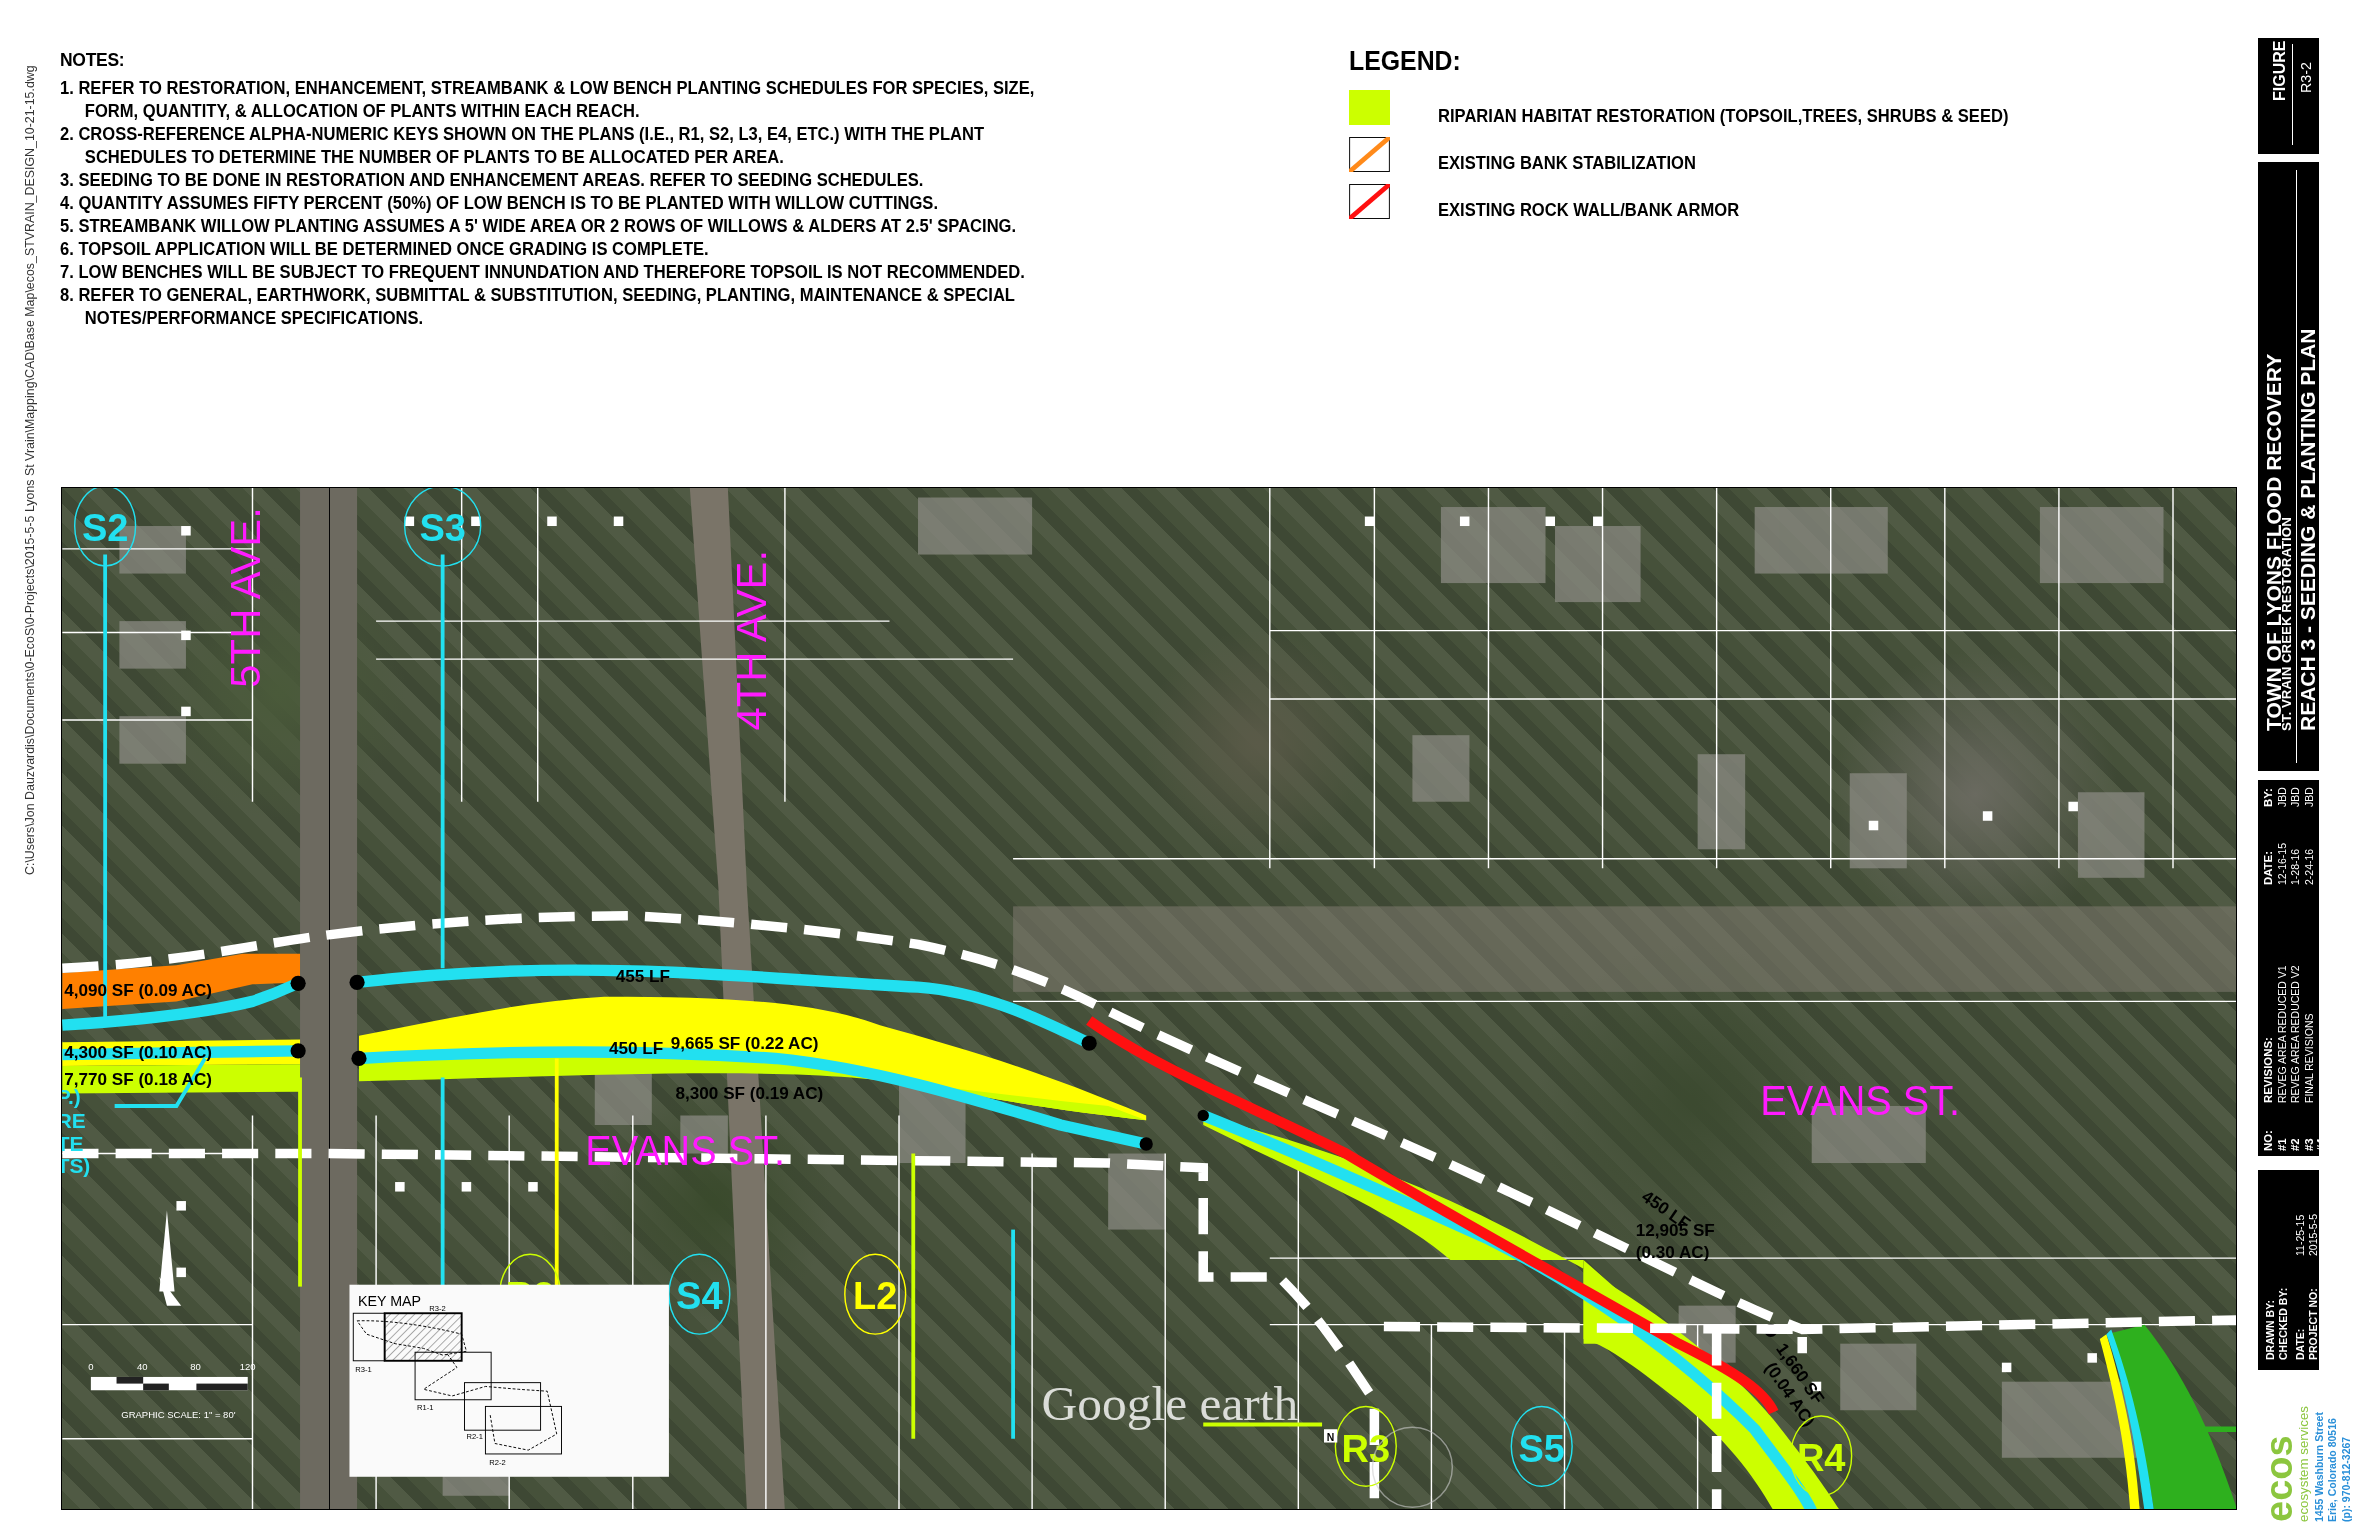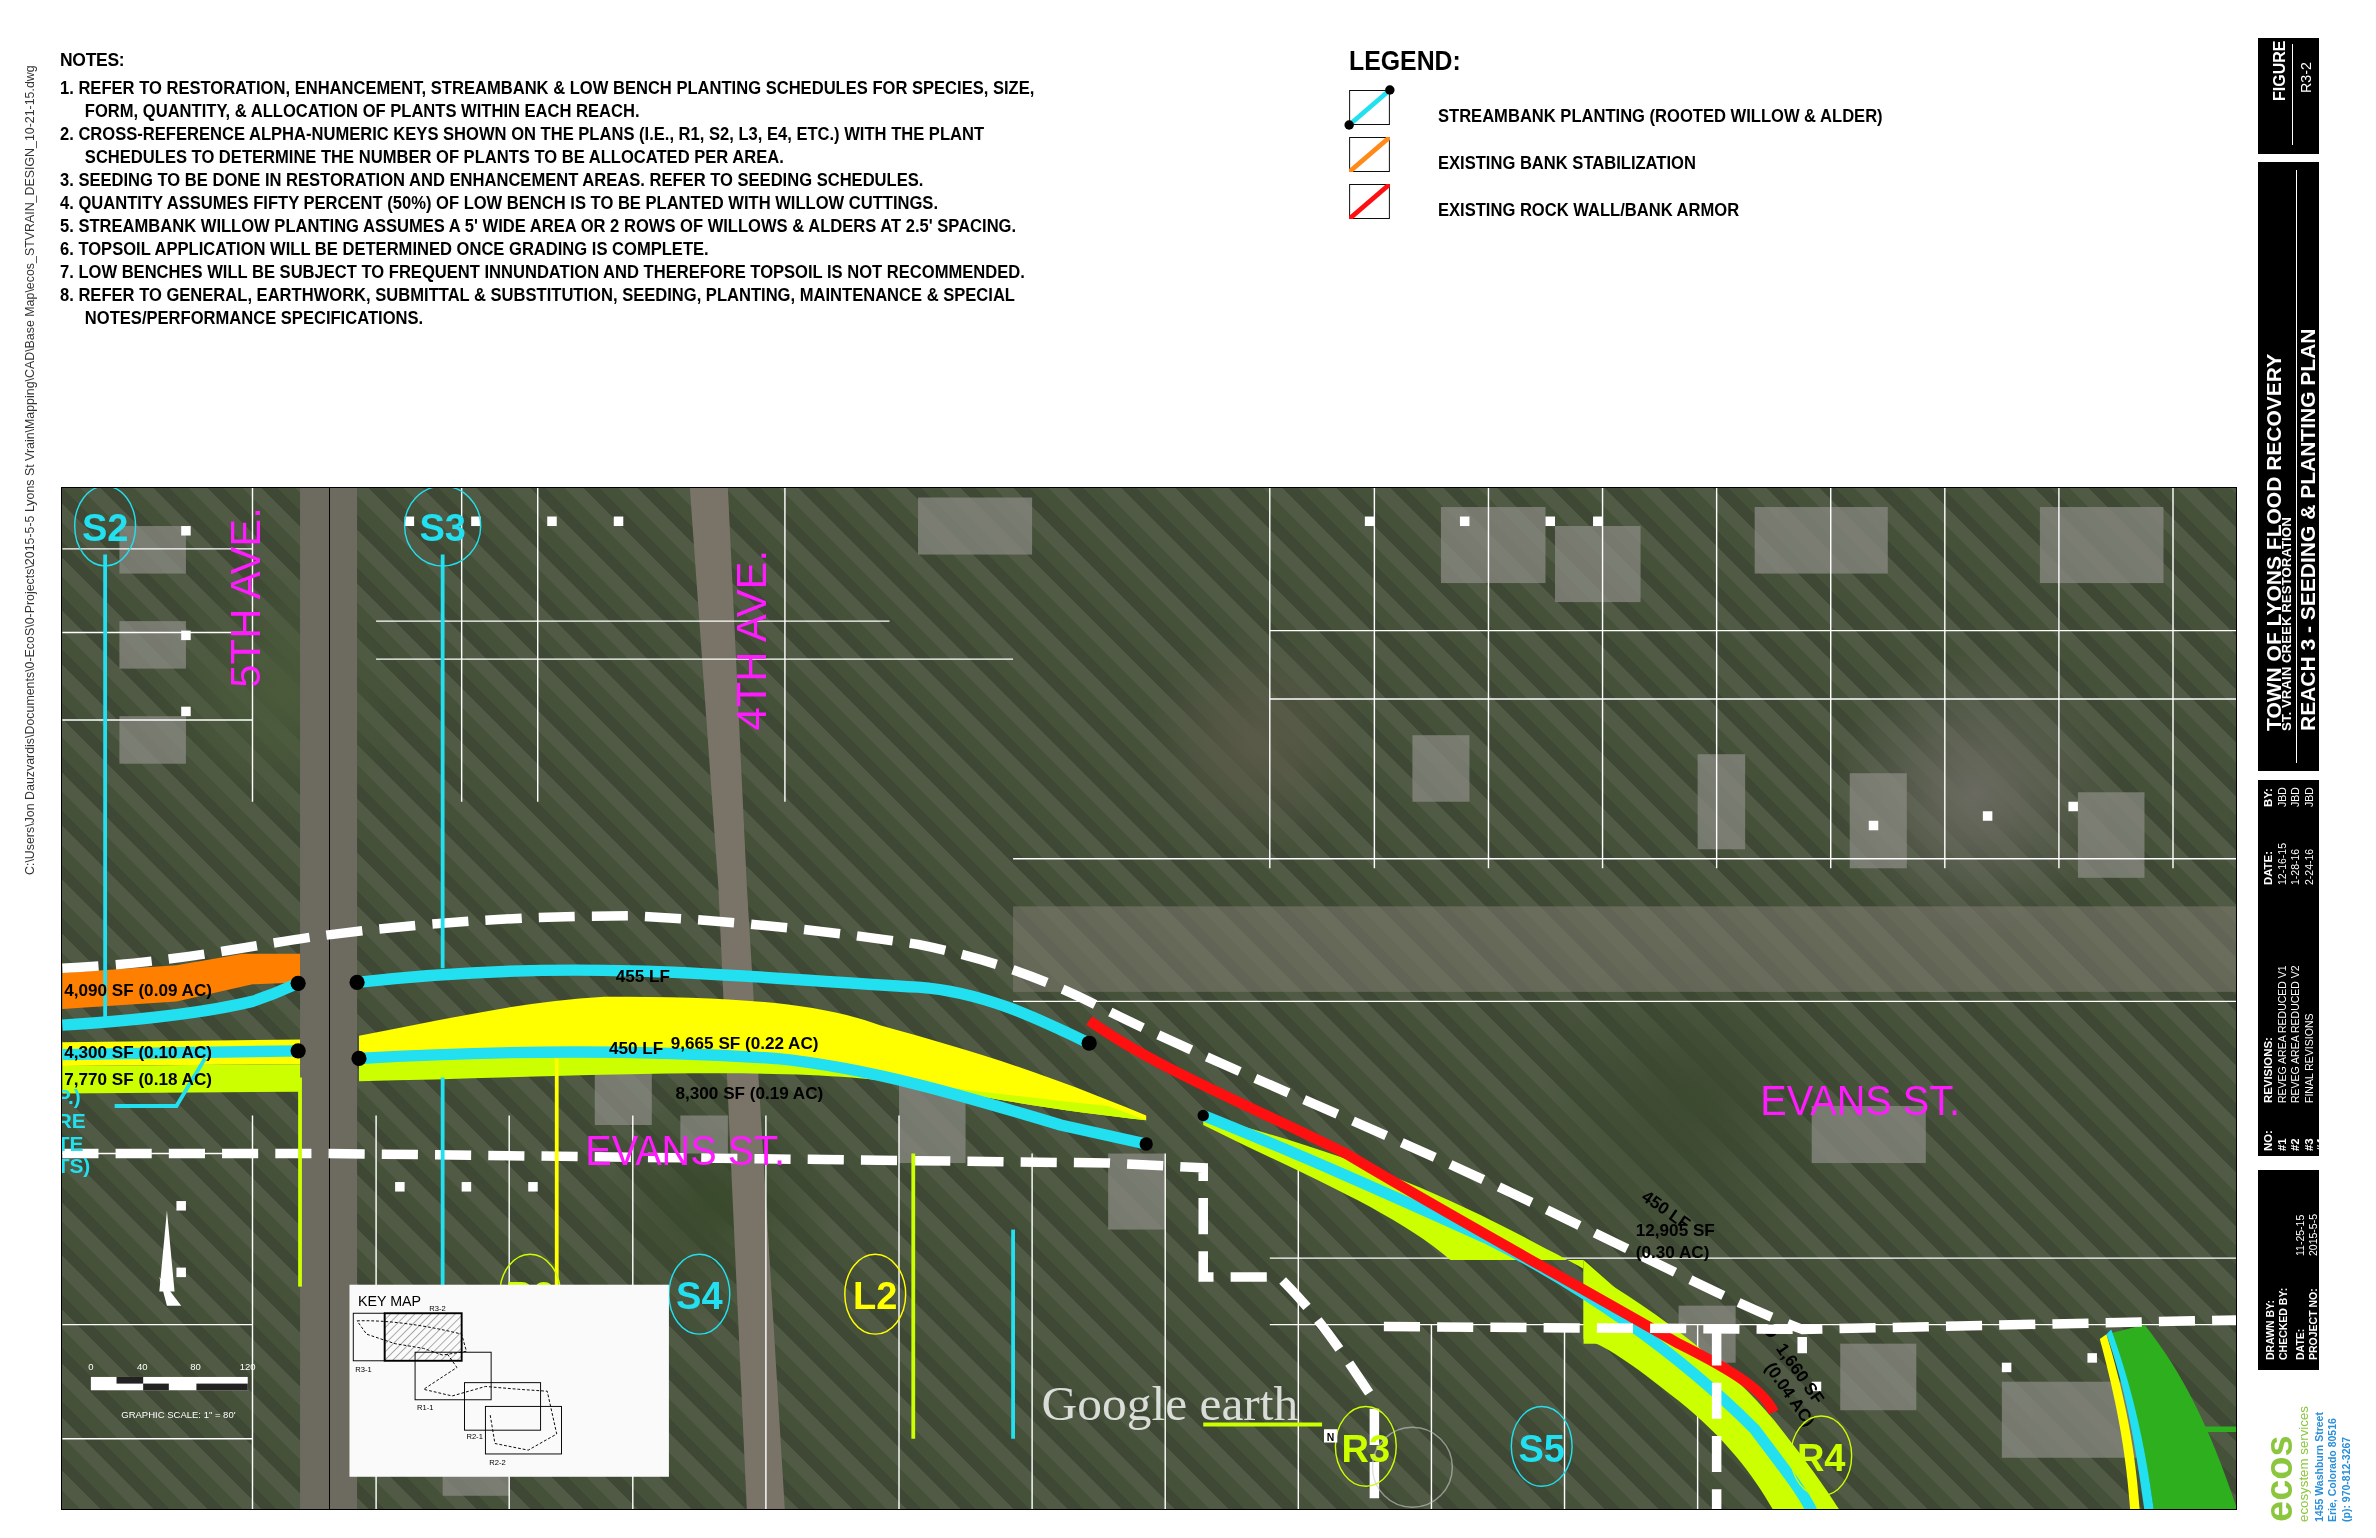--- a/index.html
+++ b/index.html
@@ -45,27 +45,22 @@
   <div class="note"><span>4. QUANTITY ASSUMES FIFTY PERCENT (50%) OF LOW BENCH IS TO BE PLANTED WITH WILLOW CUTTINGS.</span></div>
   <div class="note"><span>5. STREAMBANK WILLOW PLANTING ASSUMES A 5' WIDE AREA OR 2 ROWS OF WILLOWS &amp; ALDERS AT 2.5' SPACING.</span></div>
   <div class="note"><span>6. TOPSOIL APPLICATION WILL BE DETERMINED ONCE GRADING IS COMPLETE.</span></div>
   <div class="note"><span>7. LOW BENCHES WILL BE SUBJECT TO FREQUENT INNUNDATION AND THEREFORE TOPSOIL IS NOT RECOMMENDED.</span></div>
   <div class="note"><span>8. REFER TO GENERAL, EARTHWORK, SUBMITTAL &amp; SUBSTITUTION, SEEDING, PLANTING, MAINTENANCE &amp; SPECIAL</span><span class="cont">NOTES/PERFORMANCE SPECIFICATIONS.</span></div>
 </div>
 
 <div class="legend">
   <div class="legend-title">LEGEND:</div>
   <div class="legend-row">
-    <svg class="legend-swatch" style="overflow:visible" width="41" height="35" viewBox="0 0 43 37">
-        <rect x="0.5" y="0.5" width="42" height="36" fill="#fff" stroke="#000"></rect>
-        <line x1="0" y1="37" x2="43" y2="0" stroke="#22e0f0" stroke-width="5"></line>
-        <circle cx="0" cy="37" r="5" fill="#000"></circle>
-        <circle cx="43" cy="0" r="5" fill="#000"></circle>
-      </svg>
-    <span class="legend-label">STREAMBANK PLANTING (ROOTED WILLOW &amp; ALDER)</span>
+    <div class="legend-swatch" style="background:#ccff00"></div>
+    <span class="legend-label">RIPARIAN HABITAT RESTORATION (TOPSOIL,TREES, SHRUBS &amp; SEED)</span>
   </div>
   <div class="legend-row">
     <svg class="legend-swatch" width="41" height="35" viewBox="0 0 43 37">
         <rect x="0.5" y="0.5" width="42" height="36" fill="#fff" stroke="#000"></rect>
         <line x1="0" y1="37" x2="43" y2="0" stroke="#ff8a1a" stroke-width="5"></line>
       </svg>
     <span class="legend-label">EXISTING BANK STABILIZATION</span>
   </div>
   <div class="legend-row">
     <svg class="legend-swatch" width="41" height="35" viewBox="0 0 43 37">

